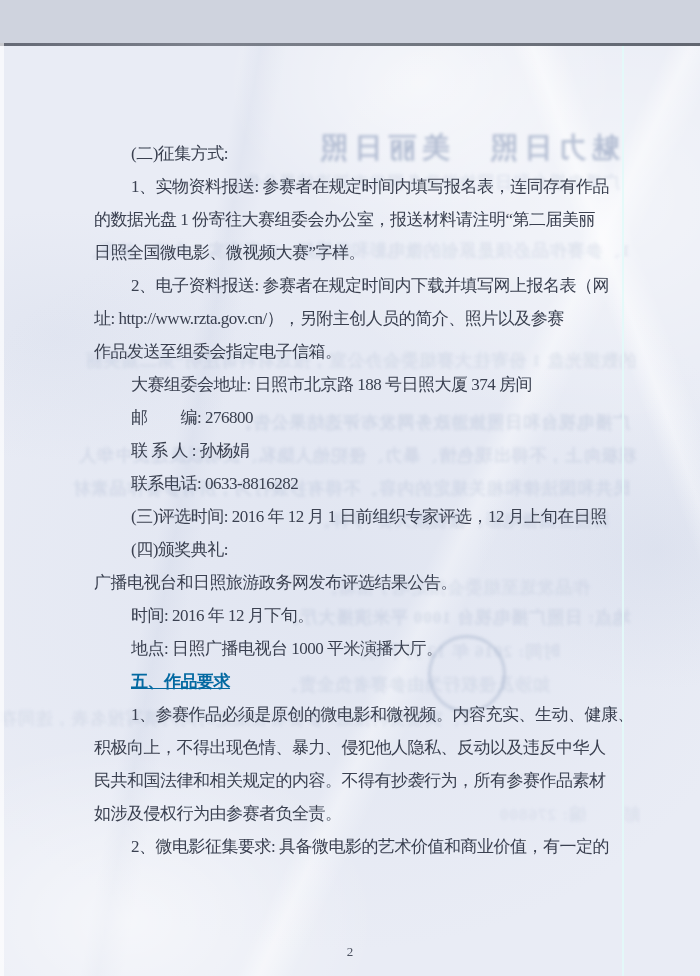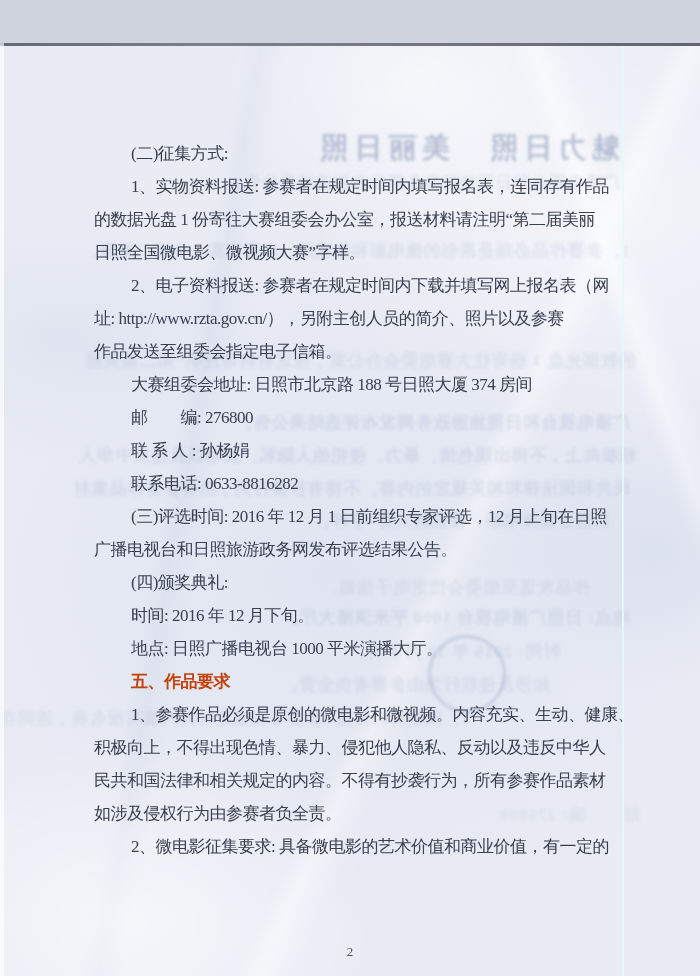--- a/index.html
+++ b/index.html
@@ -62,21 +62,21 @@
     border:3px solid rgba(130,148,182,.30);border-radius:50%;
   }
   
   .content{
     position:absolute;left:94px;top:94px;width:524px;
     color:#3a4050;
     font-size:17px;line-height:33px;letter-spacing:-0.5px;
   }
   .line{height:33px;white-space:nowrap;}
   .line.indent{padding-left:37px;}
-  .line.bold{font-weight:bold;color:#c2410c;}
+  .line.bold{font-weight:bold;color:#0369a1;text-decoration:underline;}
   .page-number{
     position:absolute;top:901px;left:0;width:700px;
     text-align:center;font-size:13px;color:#4a505e;
   }
 </style>
 </head>
 <body>
 
 <div class="page">
 
@@ -108,22 +108,22 @@
       <div class="line">的数据光盘 1 份寄往大赛组委会办公室，报送材料请注明“第二届美丽</div>
       <div class="line">日照全国微电影、微视频大赛”字样。</div>
       <div class="line indent">2、电子资料报送: 参赛者在规定时间内下载并填写网上报名表（网</div>
       <div class="line">址: http://www.rzta.gov.cn/），另附主创人员的简介、照片以及参赛</div>
       <div class="line">作品发送至组委会指定电子信箱。</div>
       <div class="line indent">大赛组委会地址: 日照市北京路 188 号日照大厦 374 房间</div>
       <div class="line indent">邮　　编: 276800</div>
       <div class="line indent">联 系 人 : 孙杨娟</div>
       <div class="line indent">联系电话: 0633-8816282</div>
       <div class="line indent">(三)评选时间: 2016 年 12 月 1 日前组织专家评选，12 月上旬在日照</div>
+      <div class="line indent">(四)颁奖典礼:</div>
       <div class="line">广播电视台和日照旅游政务网发布评选结果公告。</div>
-      <div class="line indent">(四)颁奖典礼:</div>
       <div class="line indent">时间: 2016 年 12 月下旬。</div>
       <div class="line indent">地点: 日照广播电视台 1000 平米演播大厅。</div>
       <div class="line indent bold">五、作品要求</div>
       <div class="line indent">1、参赛作品必须是原创的微电影和微视频。内容充实、生动、健康、</div>
       <div class="line">积极向上，不得出现色情、暴力、侵犯他人隐私、反动以及违反中华人</div>
       <div class="line">民共和国法律和相关规定的内容。不得有抄袭行为，所有参赛作品素材</div>
       <div class="line">如涉及侵权行为由参赛者负全责。</div>
       <div class="line indent">2、微电影征集要求: 具备微电影的艺术价值和商业价值，有一定的</div>
     </div>
 

